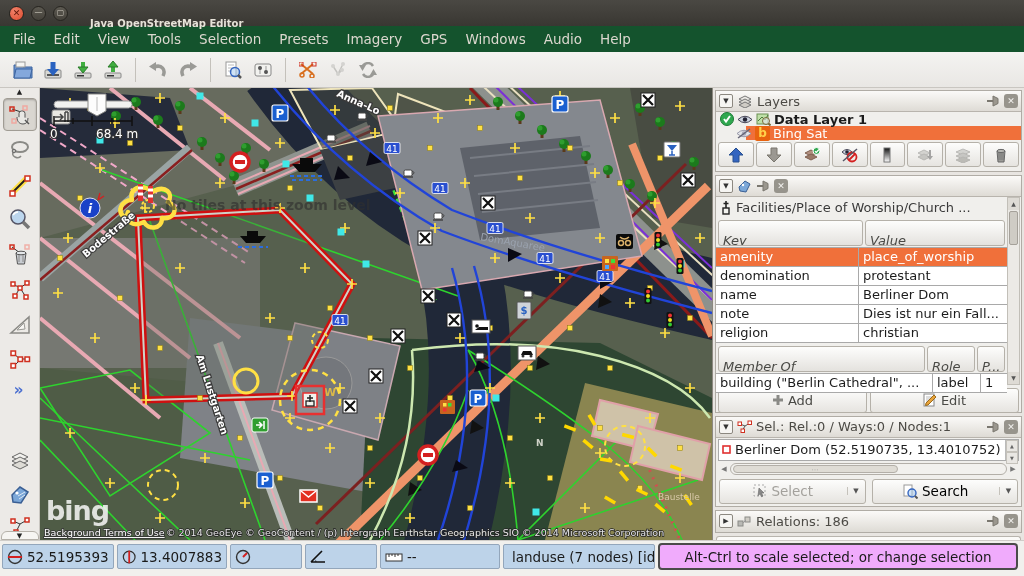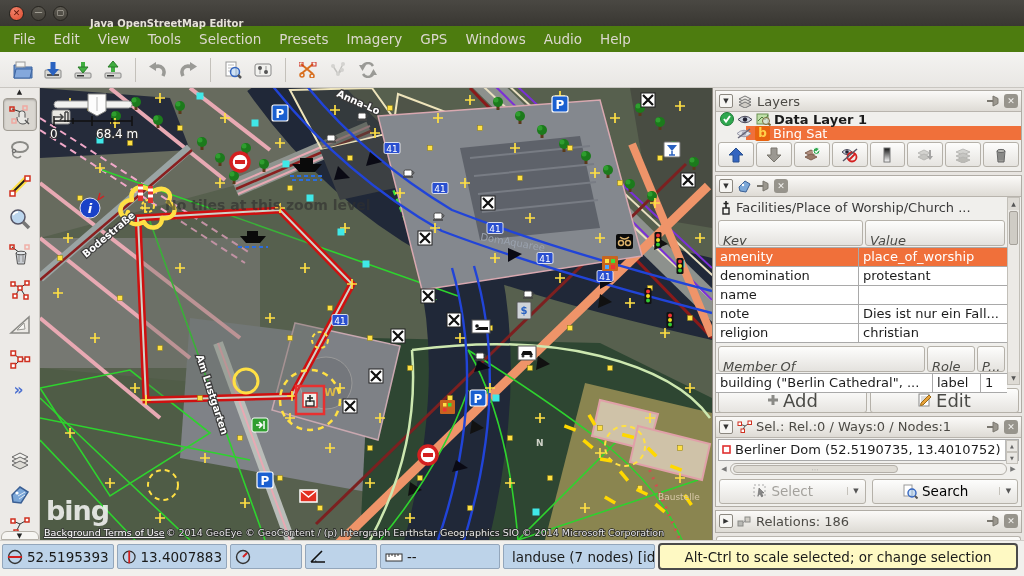--- a/index.html
+++ b/index.html
@@ -7,21 +7,21 @@
     font-family:"DejaVu Sans","Liberation Sans",sans-serif; }
   
   .titlebar { height:26px; background:linear-gradient(#4a4843,#393732); display:flex; align-items:center; }
   .winbtns { display:flex; gap:7px; margin-left:9px; }
   .wbtn { width:15px; height:15px; border-radius:50%; border:1px solid #26241f; display:flex;
     align-items:center; justify-content:center; font-size:9px; line-height:1; color:#3a3a35; }
   .wbtn.close { background:radial-gradient(circle at 35% 30%,#f0826a,#df4b2e); color:#5e1407; }
   .wbtn.min,.wbtn.max { background:linear-gradient(#5d5a52,#45423b); color:#c9c5ba; font-size:8px; }
   .title { color:#e6e2d8; font-weight:bold; font-size:10px; margin-left:22px;margin-top:21px; }
   
-  .menubar { height:26px; background:#4d7c0f; display:flex; align-items:center; padding-left:4px; }
+  .menubar { height:26px; background:#14532d; display:flex; align-items:center; padding-left:4px; }
   .menu-item { color:#dcd8cf; font-size:13.5px; padding:4px 9px; cursor:default; }
   
   .toolbar { height:36px; background:linear-gradient(#f4f3f1,#e9e7e4); border-bottom:1px solid #c9c6c1;
     display:flex; align-items:center; padding-left:8px; }
   .tbtn { width:30px; height:28px; display:flex; align-items:center; justify-content:center; border-radius:3px; }
   .tsep { width:1px; height:24px; background:#c4c1bb; margin:0 7px; }
   
   .main { display:flex; height:452px; }
   .editbar { width:40px; background:#eceae7; border-right:1px solid #c9c6c1; display:flex;
     flex-direction:column; align-items:center; overflow:hidden; position:relative; }
@@ -45,21 +45,21 @@
   
   .layer-row { height:14px; display:flex; align-items:center; gap:3px; padding-left:4px; position:relative; font-size:13px; }
   .layer-row .hl { position:absolute; left:30px; right:0; top:0; bottom:0; background:#f0703a; z-index:0; }
   .layer-row > * { position:relative; z-index:1; }
   .lname1 { font-weight:bold; color:#1b1b1b; }
   .lname2 { color:#fff; }
   .btile { width:15px; height:15px; background:#e8630f; border-radius:2px; color:#ffd24a; font-weight:bold;
     font-size:12px; display:flex; align-items:center; justify-content:center; }
   .lbtns { display:flex; gap:2px; padding:2px; }
   .lbtn, .hbtn { flex:1; height:25px; background:linear-gradient(#fdfdfc,#e6e4e0); border:1px solid #b5b1a9;
-    border-radius:3px; display:flex; align-items:center; justify-content:center; gap:4px; font-size:18px; color:#4a4a46; }
+    border-radius:3px; display:flex; align-items:center; justify-content:center; gap:4px; font-size:13px; color:#4a4a46; }
   
   .preset-row { height:22px; display:flex; align-items:center; gap:4px; padding:0 14px 0 4px; font-size:13px; color:#3a3a3a;
     white-space:nowrap; overflow:hidden; }
   .tags-body { position:relative; }
   .vscroll { position:absolute; right:1px; top:0; width:13px; bottom:0; background:#eceae6; border:1px solid #c2bfb8; }
   .vscroll .arr { height:12px; background:#dedbd5; font-size:6px; color:#555; text-align:center; line-height:12px; }
   .vscroll .thumb { height:34px; background:#cfccc5; border:1px solid #a5a19a; border-radius:2px; margin:1px; }
   .vscroll .arr.bottom { position:absolute; bottom:0; left:0; right:0; }
   .ttable { margin-right:14px; }
   .thead { display:flex; gap:2px; padding:1px 2px; }
@@ -88,21 +88,21 @@
   .splitbtn { flex:1; display:flex; height:25px; background:linear-gradient(#fdfdfc,#e6e4e0);
     border:1px solid #b5b1a9; border-radius:3px; align-items:center; }
   .splitbtn .lbl { flex:1; display:flex; align-items:center; justify-content:center; gap:4px; font-size:13.5px; }
   .splitbtn .dd { width:18px; border-left:1px solid #c5c2bb; font-size:7px; color:#555; text-align:center; }
   .dis { color:#a3a19c; }
   .whitebar { height:5px; background:#fbfaf8; border:1px solid #b8b4ad; border-bottom:none; border-radius:3px 3px 0 0; margin:0 1px; }
   
   .statusbar { height:36px; background:#f1f0ed; border-top:1px solid #cfccc8; position:relative; }
   .seg { position:absolute; top:3px; height:25px; background:#bdd3e9; border:1px solid #93a6bb; border-radius:2px;
     display:flex; align-items:center; gap:4px; padding:0 4px; font-size:13.5px; color:#1a1a1a; overflow:hidden; white-space:nowrap; }
-  .help { position:absolute; top:2px; left:658px; width:360px; height:27px; background:#fef9c3; border:2px solid #4a4a4a;
+  .help { position:absolute; top:2px; left:658px; width:360px; height:27px; background:#f0abfc; border:2px solid #4a4a4a;
     border-radius:4px; display:flex; align-items:center; justify-content:center; font-size:13.5px; color:#1a1a1a; white-space:nowrap; }
 </style>
 </head>
 <body>
 
 <div class="titlebar">
   <div class="winbtns">
     <div class="wbtn close">✕</div>
     <div class="wbtn min">—</div>
     <div class="wbtn max">▢</div>
@@ -961,20 +961,21 @@
           <div class="trow sel">
             <div class="tcell key">amenity</div>
               <div class="tcell val">place_of_worship</div>
           </div>
           <div class="trow">
             <div class="tcell key">denomination</div>
               <div class="tcell val">protestant</div>
           </div>
           <div class="trow">
             <div class="tcell key">name</div>
+              <div class="tcell val">Berliner Dom</div>
           </div>
           <div class="trow">
             <div class="tcell key">note</div>
               <div class="tcell val">Dies ist nur ein Fall...</div>
           </div>
           <div class="trow last">
             <div class="tcell key">religion</div>
               <div class="tcell val">christian</div>
           </div>
           <div class="thead" style="padding-top:3px">

